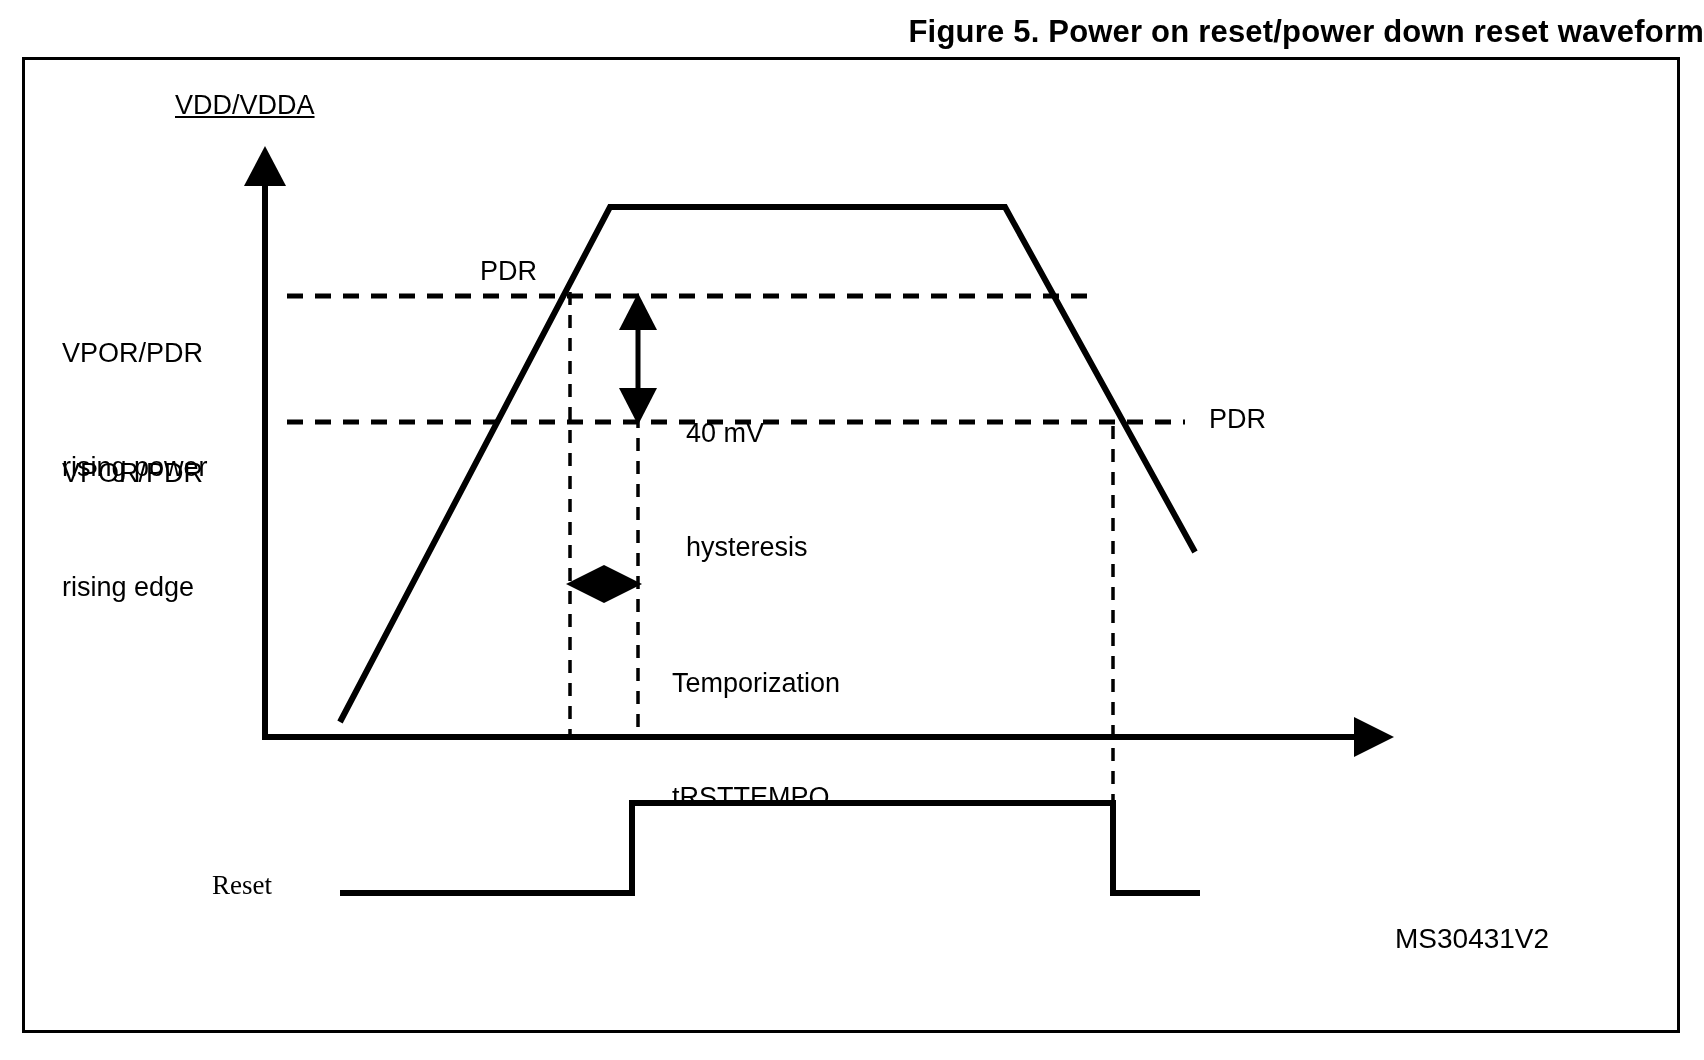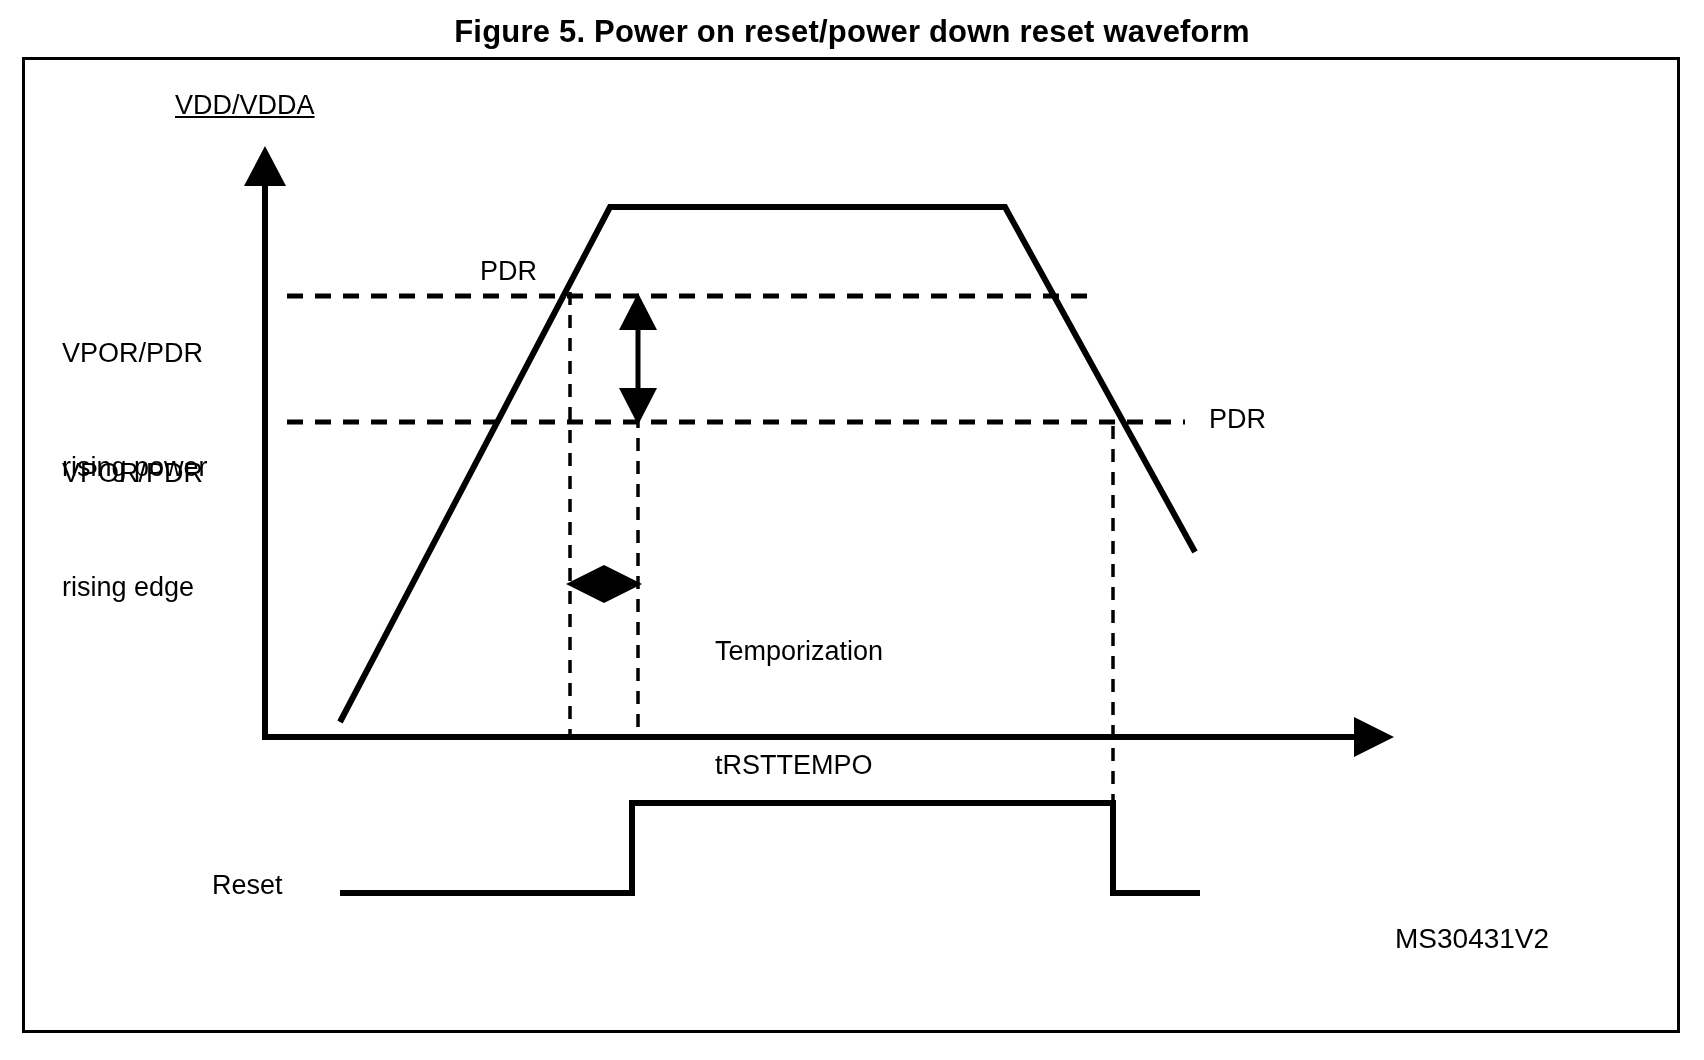--- a/index.html
+++ b/index.html
@@ -1,42 +1,42 @@
 <!DOCTYPE html>
 <html><head>
 <meta charset="utf-8">
 <style>
   html,body{margin:0;padding:0;background:#ffffff;}
   body{width:1704px;height:1060px;font-family:"Liberation Sans",sans-serif;color:#000;}
   .page{position:relative;width:1704px;height:1060px;overflow:hidden;}
 
   .fig-title{
     position:absolute; left:0; top:14px; width:1704px;
-    text-align:center; font-size:31px; font-weight:bold;
+    text-align:right; font-size:31px; font-weight:bold;
     letter-spacing:.2px;
   }
 
   .frame{
     position:absolute; left:22px; top:57px;
     width:1658px; height:976px;
     border:3px solid #000; box-sizing:border-box; background:#fff;
   }
 
   .svg-layer{position:absolute;left:0;top:0;width:1704px;height:1060px;}
 
   .lbl{position:absolute;font-size:27px;line-height:38px;white-space:pre;}
 
   .lbl-vdd{left:175px; top:86px;text-decoration:underline;}
   .lbl-rise{left:62px;  top:258px;}
   .lbl-fall{left:62px;  top:378px;}
   .lbl-pdr-left{left:480px; top:252px;}
   .lbl-pdr-right{left:1209px; top:400px;}
   .lbl-hyst{left:686px; top:338px;}
-  .lbl-temp{left:672px; top:556px;margin-left:43px;}
-  .lbl-reset{left:212px; top:866px;}
+  .lbl-temp{left:672px; top:588px;}
+  .lbl-reset{left:212px; top:866px;font-family:Liberation Serif, serif;}
   .lbl-code{left:1395px; top:920px; font-size:28px;}
 </style>
 </head>
 <body>
 
 <div class="page">
 
   <div class="fig-title">Figure 5. Power on reset/power down reset waveform</div>
 
   <div class="frame"></div>
@@ -93,20 +93,24 @@
   </div>
 
   <div class="lbl lbl-fall">
     <div>VPOR/PDR</div>
     <div>rising edge</div>
   </div>
 
   <div class="lbl lbl-pdr-left">PDR</div>
   <div class="lbl lbl-pdr-right">PDR</div>
 
+  <div class="lbl lbl-hyst">
+    <div>40 mV</div>
+    <div>hysteresis</div>
+  </div>
 
   <div class="lbl lbl-temp">
     <div>Temporization</div>
     <div>tRSTTEMPO</div>
   </div>
 
   <div class="lbl lbl-reset">Reset</div>
 
   <div class="lbl lbl-code">MS30431V2</div>
 

